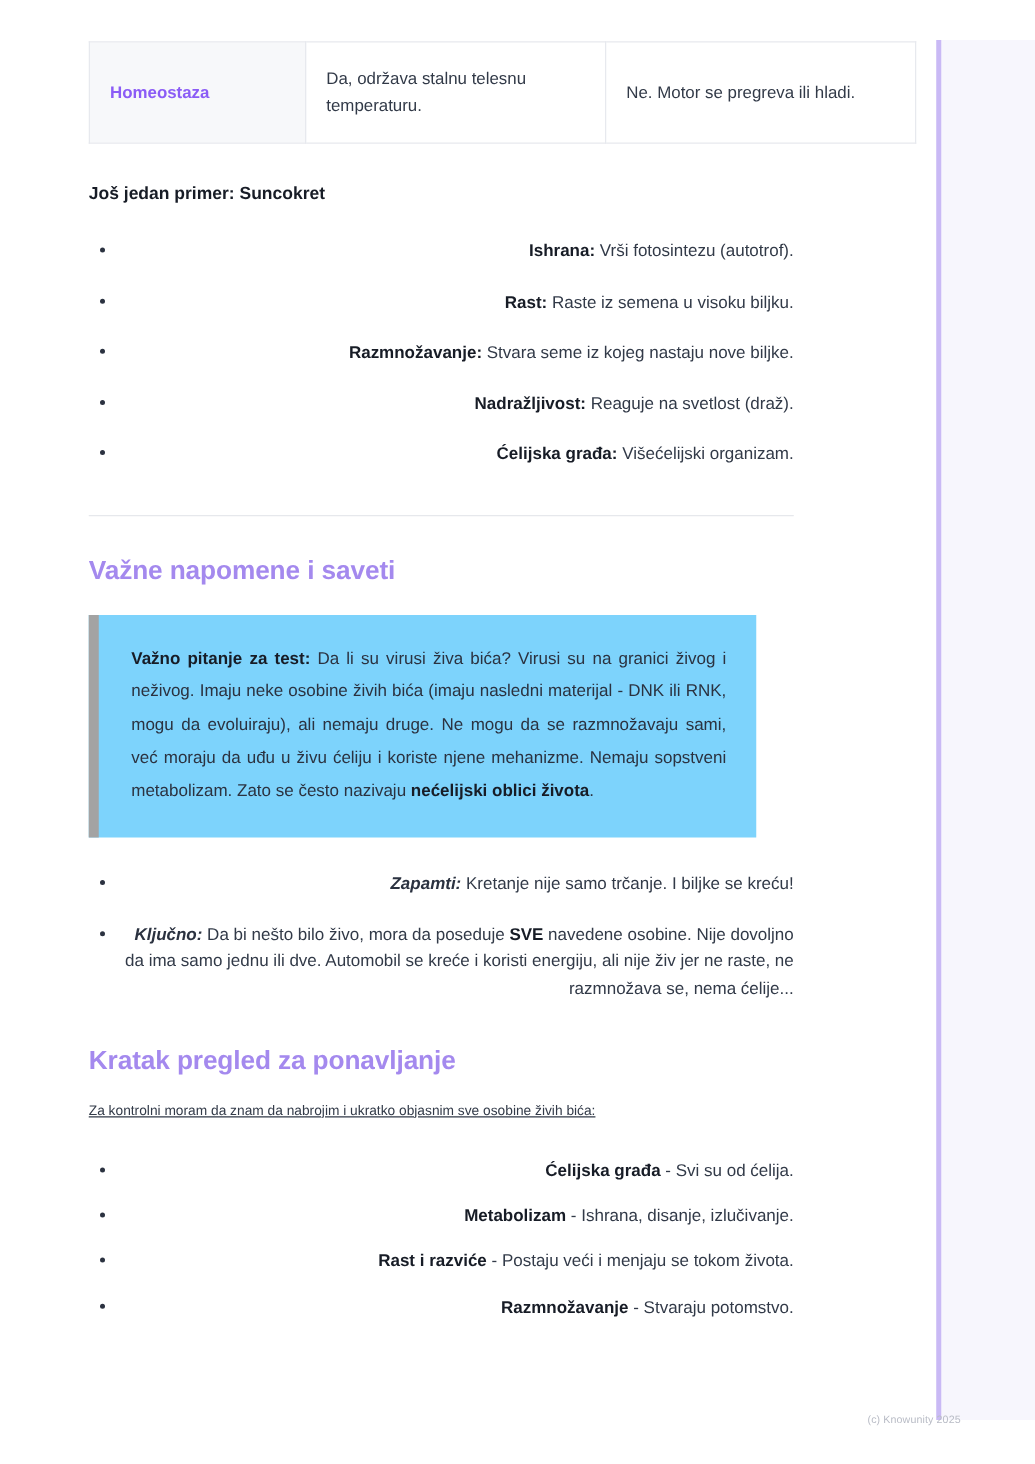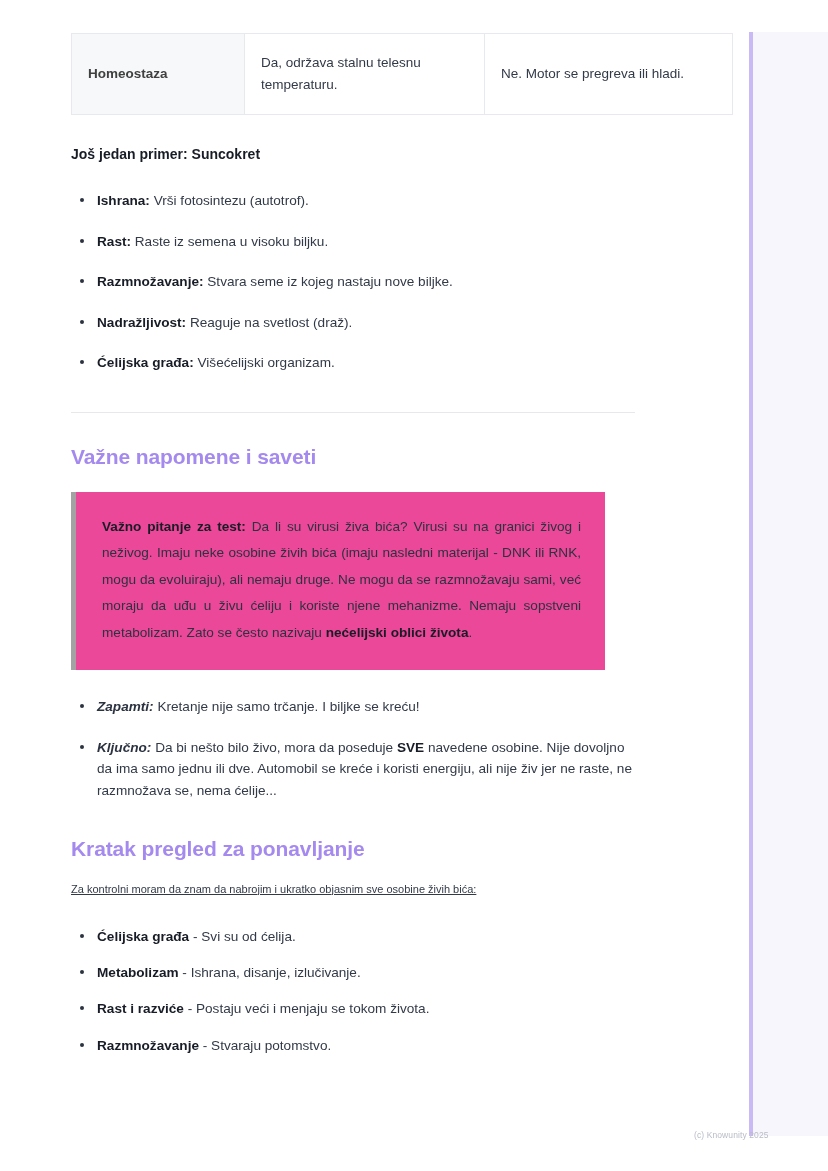--- a/index.html
+++ b/index.html
@@ -66,21 +66,21 @@
     border: 1px solid #e7e9ee;
     vertical-align: middle;
     padding: 18px 16px;
     font-size: 13.5px;
     line-height: 1.62;
     color: #323a48;
   }
   table.compare td.head-cell {
     background: #f7f8fa;
     font-weight: bold;
-    color: #404040;
+    color: #8b5cf6;
     width: 140px;
     font-size: 13.5px;
   }
   table.compare td.c2 { width: 207px; }
   table.compare td.c3 { width: 215px; margin-left: 12px; }
 
   
   h3.sub {
     font-size: 14px;
     font-weight: bold;
@@ -111,42 +111,43 @@
     margin: 0;
     padding: 0;
   }
   ul.bullets > li {
     position: relative;
     padding-left: 26px;
     font-size: 13.6px;
     line-height: 1.58;
     color: #323a48;
     margin-bottom: 19px;
+    text-align: right;
   }
   ul.bullets > li:last-child { margin-bottom: 0; }
   ul.bullets > li::before {
     content: "";
     position: absolute;
     left: 9px;
     top: 8px;
     width: 4px;
     height: 4px;
     border-radius: 50%;
     background: #2b3240;
   }
   .lbl-b { font-weight: bold; color: #171c26; }
   .lbl-i { font-style: italic; color: #2b3240; font-weight: bold; }
   .strongtxt { font-weight: bold; color: #171c26; }
 
   ul.bullets.tight > li { margin-bottom: 15px; }
 
   
   .callout {
-    background: #ec4899;
-    border-left: 5px solid #a3a3a3;
+    background: #7dd3fc;
+    border-left: 8px solid #a3a3a3;
     padding: 22px 24px 24px 26px;
     width: 534px;
     box-sizing: border-box;
   }
   .callout p {
     margin: 0;
     font-size: 13.6px;
     line-height: 1.95;
     color: #2b3240;
     text-align: justify;

